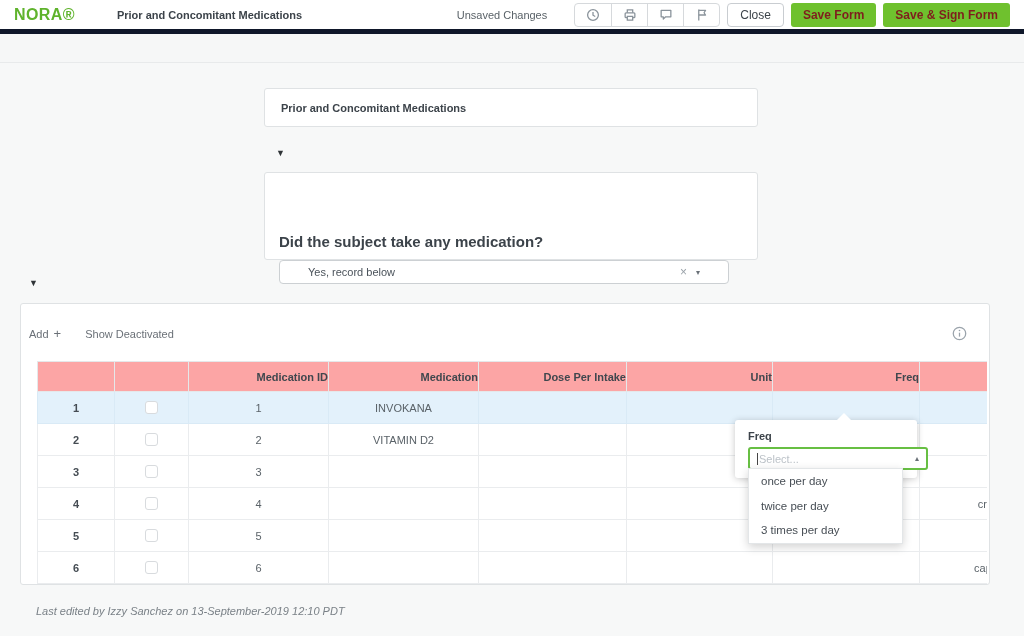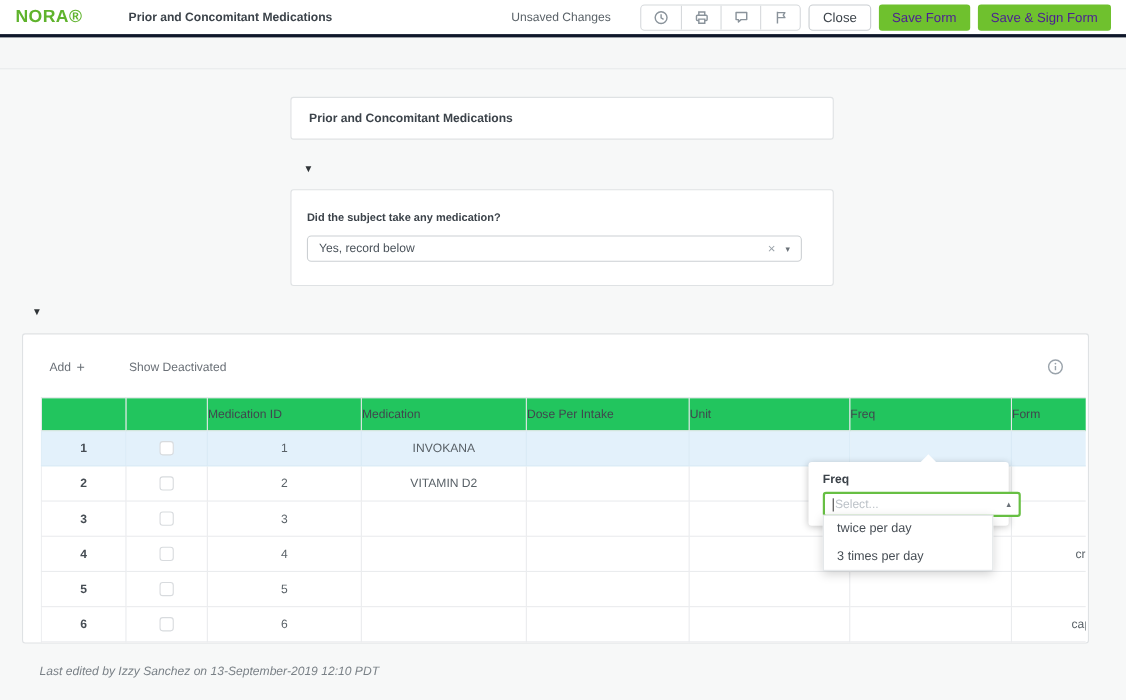--- a/index.html
+++ b/index.html
@@ -7,66 +7,66 @@
   body {
     font-family:"Liberation Sans", sans-serif;
     background:#f7f8f8;
     position:relative;
     overflow:hidden;
     color:#3c434a;
   }
   
   .topbar {
     position:absolute; top:0; left:0; width:1024px; height:34px;
-    background:#fff; border-bottom:3px solid #0f172a;
+    background:#fff; border-bottom:5px solid #0f172a;
     display:flex; align-items:center; padding:4px 14px; z-index:30;
   }
   .logo { font-size:16px; font-weight:800; color:#5fb32c; letter-spacing:.4px; margin-right:42px; }
   .doc-title { font-size:11px; font-weight:700; color:#3c434a; }
   .topbar-right { margin-left:auto; display:flex; align-items:center; gap:7px; }
   .unsaved { font-size:11px; color:#5a6268; margin-right:20px; }
   .icon-group { display:flex; height:24px; border:1px solid #d6d9dc; border-radius:4px; background:#fff; overflow:hidden; }
   .icon-btn { width:36px; display:flex; align-items:center; justify-content:center; cursor:pointer; }
   .icon-btn + .icon-btn { border-left:1px solid #d6d9dc; }
   .icon-btn svg { stroke:#8a939b; fill:none; stroke-width:1.2; }
   .btn { height:24px; display:flex; align-items:center; padding:0 12px; font-size:12px; border-radius:3px; cursor:pointer; white-space:nowrap; }
   .btn-plain { background:#fff; border:1px solid #c9cdd1; border-radius:4px; color:#3c434a; }
-  .btn-green { background:#6fc12e; color:#4c1d95; border:none; }
+  .btn-green { background:#6fc12e; color:#7f1d1d; border:none;font-weight:bold; }
   
   .substrip { position:absolute; top:34px; left:0; width:1024px; height:29px; background:#f6f7f7; border-bottom:1px solid #e8eaeb; }
   
   .card { position:absolute; background:#fff; border:1px solid #dfe2e4; border-radius:3px; }
   .card-section-title { left:264px; top:88px; width:494px; height:39px; display:flex; align-items:center; padding-left:16px; font-size:11px; font-weight:700; }
   .collapse-tri { position:absolute; font-size:9px; color:#2f3437; cursor:pointer; line-height:1; }
   .tri-1 { left:276px; top:149px; }
   .tri-2 { left:29px; top:279px; }
   .card-question { left:264px; top:172px; width:494px; height:88px; padding:20px 14px 0 14px; }
-  .q-label { font-size:10px; font-weight:700; margin-bottom:10px; }
+  .q-label { font-size:15px; font-weight:700; margin-bottom:10px;margin-top:40px; }
   .select-field {
     width:450px; height:24px; border:1px solid #ccd0d3; border-radius:4px; background:#fff;
-    display:flex; align-items:center; padding:0 10px; font-size:11px; color:#4a525a; cursor:pointer;
+    display:flex; align-items:center; padding:0 28px; font-size:11px; color:#4a525a; cursor:pointer;
   }
   .select-value { flex:1; }
   .clear-x { color:#9aa2a9; font-size:12px; margin-right:9px; cursor:pointer; }
   .dd-caret { color:#6a7178; font-size:8px; cursor:pointer; }
   
   .card-table { left:20px; top:303px; width:970px; height:282px; }
-  .table-toolbar { position:absolute; left:24px; top:23px; display:flex; align-items:center; gap:40px; font-size:11px; color:#6a7077; }
+  .table-toolbar { position:absolute; left:8px; top:23px; display:flex; align-items:center; gap:24px; font-size:11px; color:#6a7077; }
   .add-btn { display:flex; align-items:center; gap:5px; cursor:pointer; }
   .plus-glyph { font-size:13px; color:#6a7077; line-height:1; }
   .show-deact { cursor:pointer; }
   .info-icon { position:absolute; right:22px; top:22px; cursor:pointer; }
   .info-icon svg { stroke:#9aa3ab; fill:none; stroke-width:1.1; }
   .table-wrap { position:absolute; left:16px; top:57px; width:950px; height:224px; overflow:hidden; }
   table { border-collapse:collapse; table-layout:fixed; width:1029px; font-size:11px; }
   col.c1{width:77px;} col.c2{width:74px;} col.c3{width:140px;} col.c4{width:150px;}
   col.c5{width:148px;} col.c6{width:146px;} col.c7{width:147px;} col.c8{width:147px;}
   th {
-    height:30px; background:#22c55e; border:1px solid #e5e8ea;
-    font-weight:400; color:#40474e; text-align:left; font-size:11px;
+    height:30px; background:#fca5a5; border:1px solid #e5e8ea;
+    font-weight:700; color:#40474e; text-align:right; font-size:11px;
   }
   td { height:32px; border:1px solid #eaecee; text-align:center; color:#5a6268; background:#fff; }
   tr.highlight td { background:#e3f1fb; border-color:#d9eaf6; }
   td.rownum { color:#454c53; font-weight:700; }
   .checkbox { display:inline-block; width:13px; height:13px; border:1px solid #d8dbde; border-radius:3px; background:#fff; cursor:pointer; vertical-align:middle; }
   
   .freq-popup {
     position:absolute; left:735px; top:420px; width:182px; height:58px;
     background:#fff; border-radius:3px; box-shadow:0 1px 7px rgba(0,0,0,.22);
     padding:10px 13px; z-index:40;
@@ -258,17 +258,18 @@
   <div class="freq-caret"></div>
   <div class="freq-label">Freq</div>
   <div class="freq-input">
     <span class="text-cursor"></span>
     <span class="placeholder">Select...</span>
     <span class="up-caret">▴</span>
   </div>
 </div>
 
 <div class="options-panel">
+  <div class="option">once per day</div>
   <div class="option">twice per day</div>
   <div class="option">3 times per day</div>
 </div>
 
 <div class="footer-note">Last edited by Izzy Sanchez on 13-September-2019 12:10 PDT</div>
 
 </body></html>

